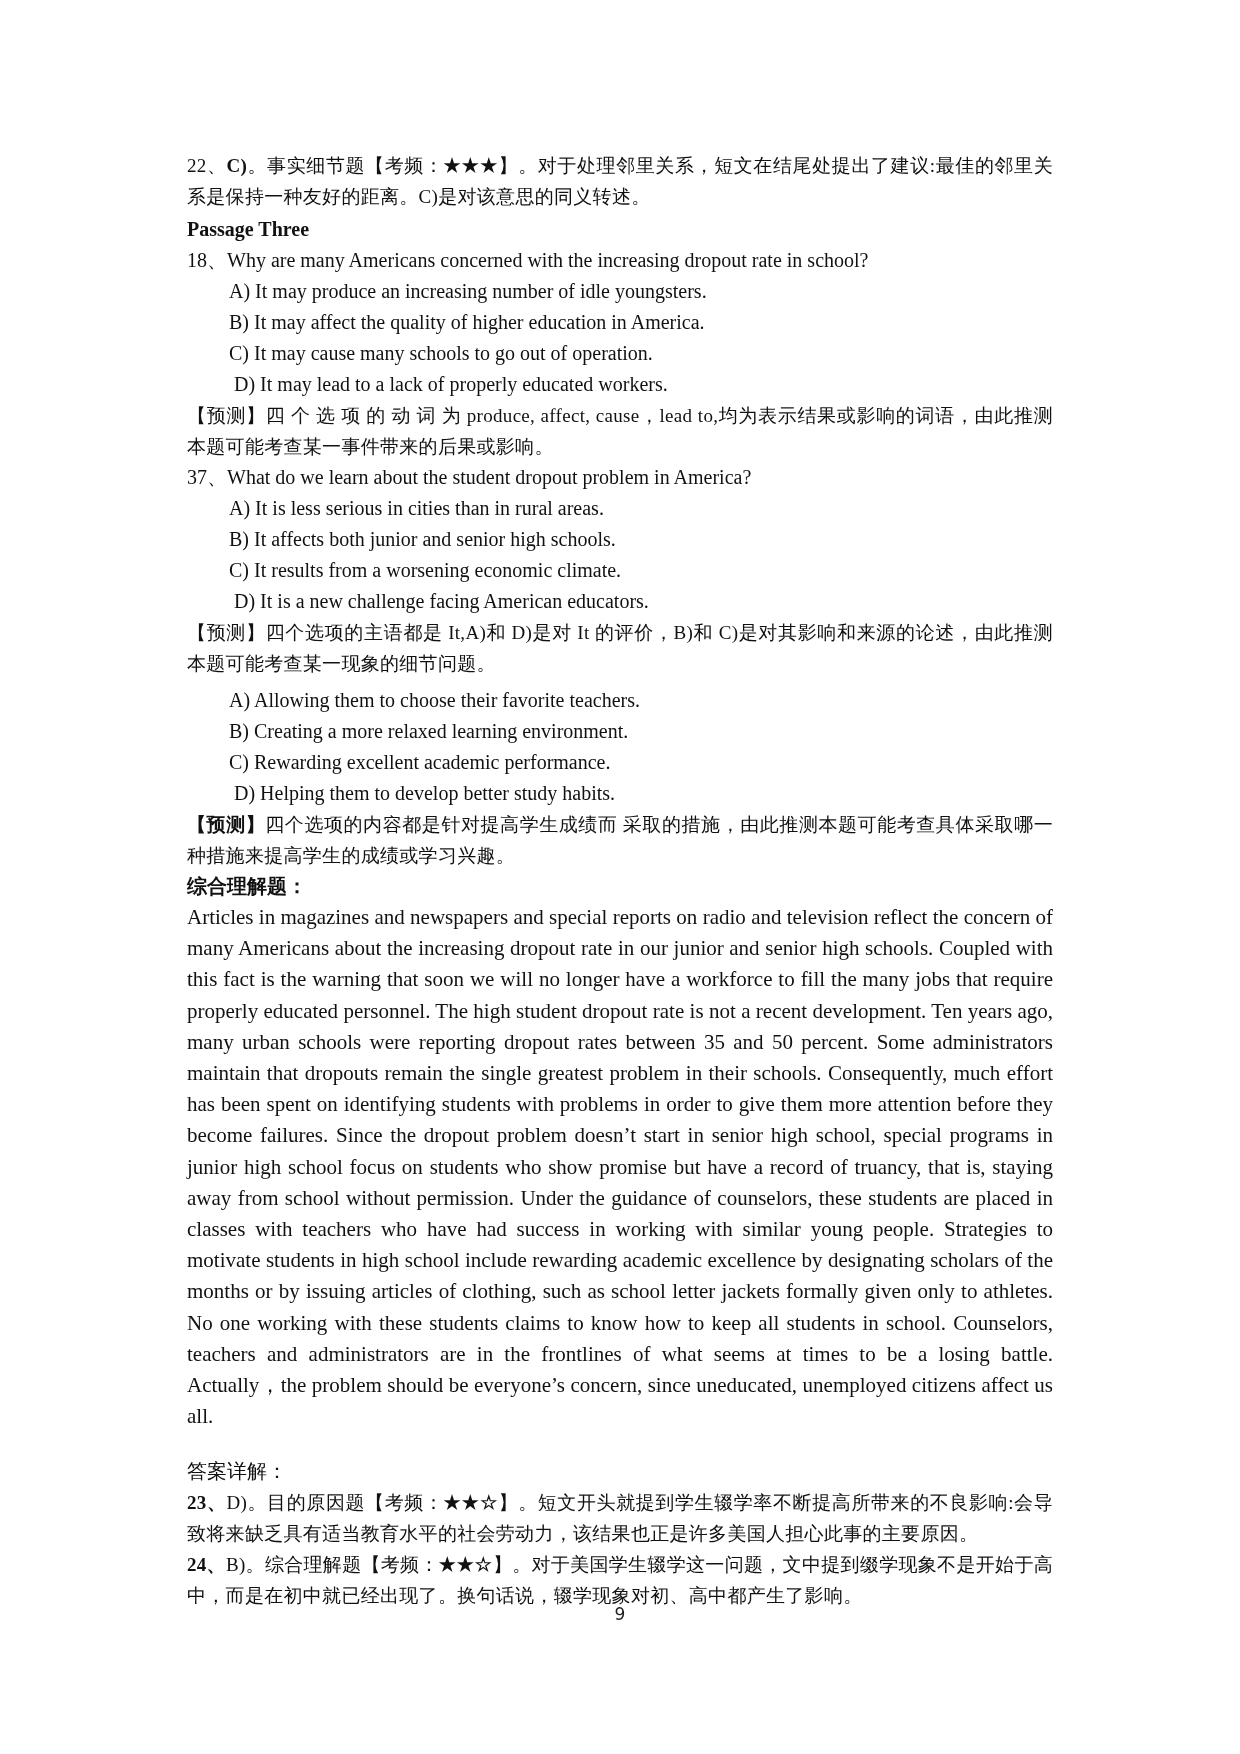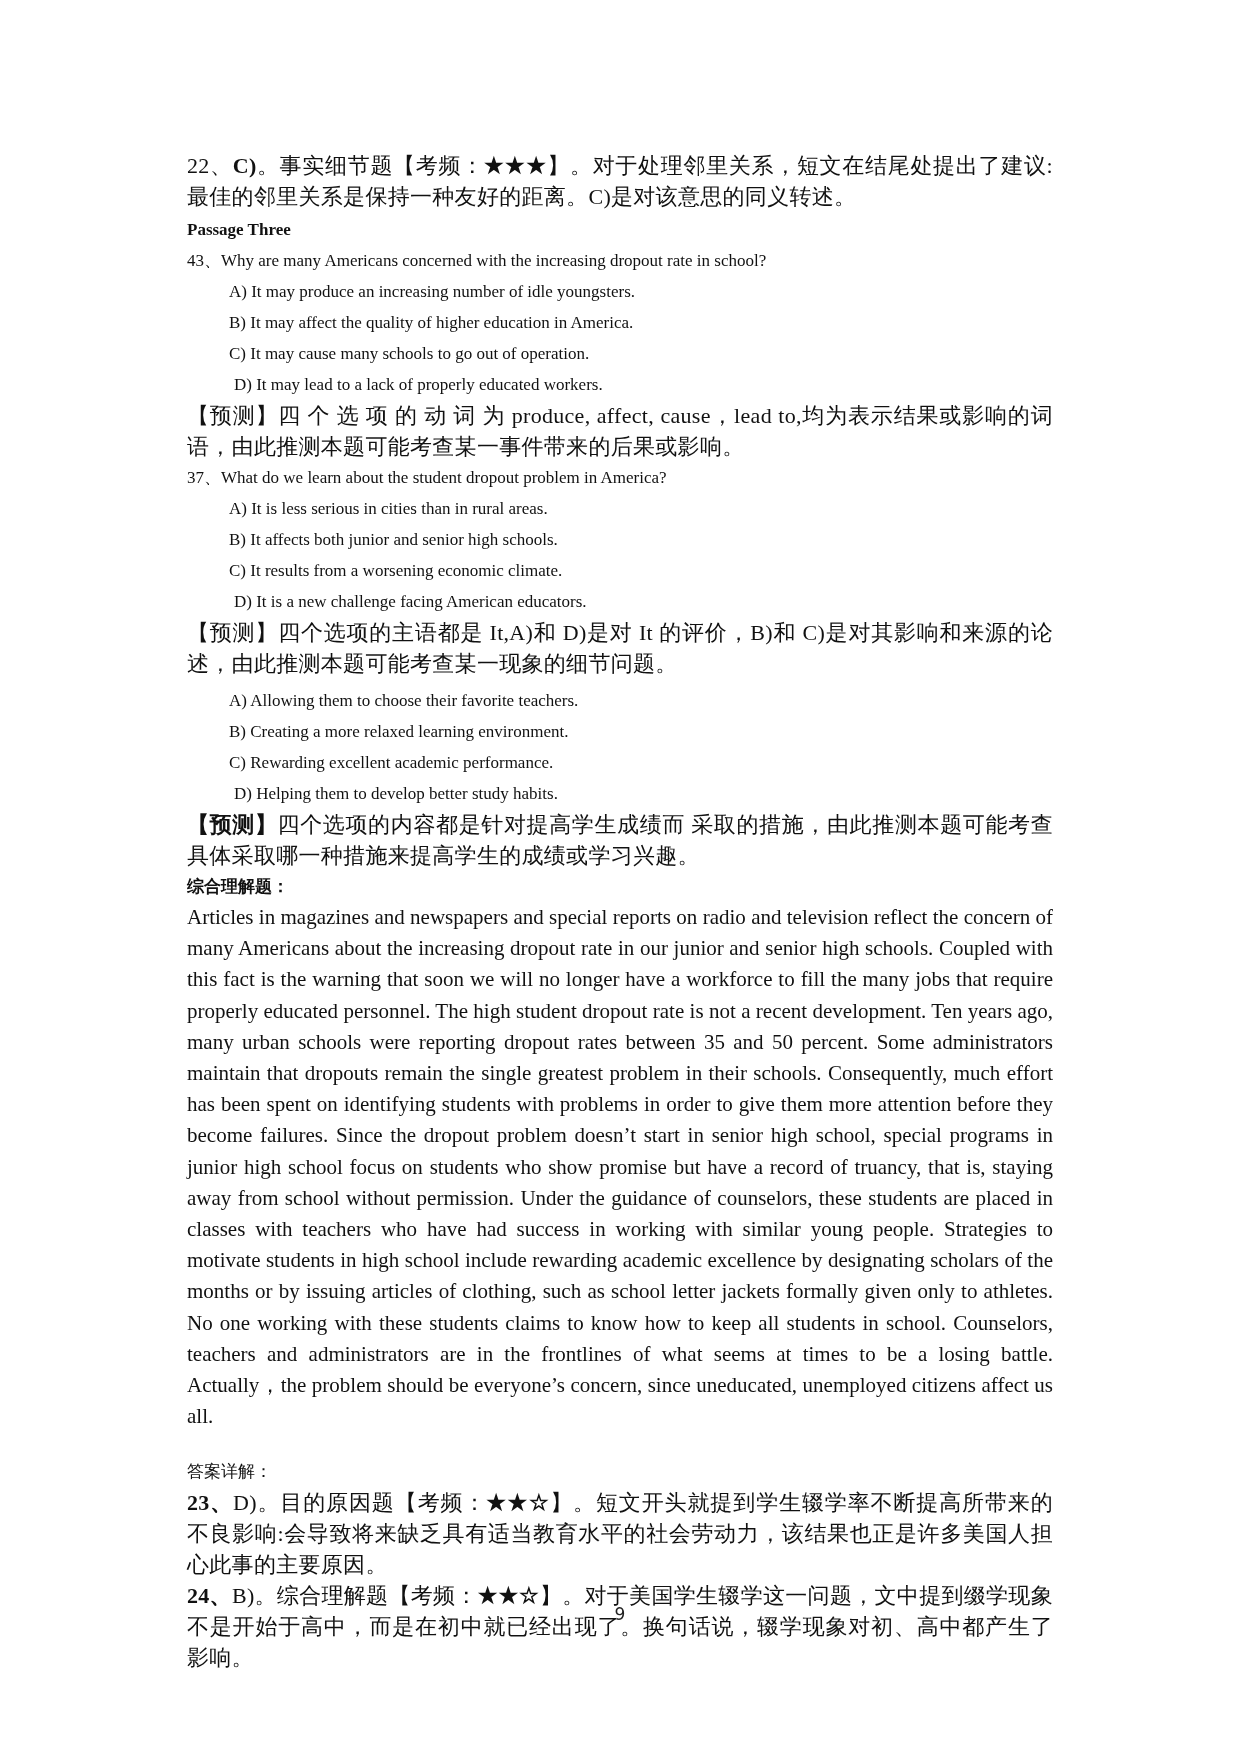--- a/index.html
+++ b/index.html
@@ -1,21 +1,21 @@
 <!DOCTYPE html>
 <html><head>
 <meta charset="utf-8">
 <style>
   html, body { margin: 0; padding: 0; background: #ffffff; }
   body { width: 1240px; height: 1754px; position: relative; overflow: hidden;
          font-family: "Liberation Serif", "DejaVu Serif", serif; color: #111; }
   .page { position: absolute; left: 187px; top: 150px; width: 866px; }
-  .line { font-size: 17px; line-height: 31px; white-space: nowrap; }
+  .line { font-size: 20px; line-height: 31px; white-space: nowrap; }
   .para { font-size: 21px; line-height: 31.2px; text-align: justify; }
-  .para-cn { font-size: 22px; line-height: 31px; text-align: justify; letter-spacing: 0.3px; }
+  .para-cn { font-size: 19px; line-height: 31px; text-align: justify; letter-spacing: 0.3px; }
   .bold { font-weight: bold; }
   .opt { padding-left: 42px; }
   .optd { padding-left: 47px; }
   .gap-sm { height: 6px; }
   .gap-lg { height: 24px; }
   .stars { letter-spacing: 1px; font-weight: bold; }
   .pagenum { position: absolute; left: 0; width: 1240px; top: 1604px; text-align: center;
              font-family: "DejaVu Sans", sans-serif; font-size: 17px; color: #222; }
 </style>
 </head>
@@ -23,21 +23,21 @@
 
 <div class="page">
 
   <div class="para-cn">
     <span>22、</span><span class="bold">C)</span><span>。事实细节题</span><span>【考频：</span><span class="stars">★★★</span><span>】</span><span>。对于处理邻里关系，短文在结尾处提出了建议:最佳的邻里关系是</span><span>保持一种友好的距离。C)是对该意思的同义转述。</span>
   </div>
 
   <div class="line bold" style="margin-top:2px;">Passage Three</div>
 
   <div>
-    <div class="line">43、Why are many Americans concerned with the increasing dropout rate in school?</div>
+    <div class="line">18、Why are many Americans concerned with the increasing dropout rate in school?</div>
     <div class="line opt">A)  It may produce an increasing number of idle youngsters.</div>
     <div class="line opt">B)  It may affect the quality of higher education in America.</div>
     <div class="line opt">C)  It may cause many schools to go out of operation.</div>
     <div class="line optd">D) It may lead to a lack of properly educated workers.</div>
     <div class="para-cn"><span>【预测】</span><span>四 个 选 项 的 动 词 为  produce, affect, cause，lead to,均为表示结果或影响的词语，由此推测本题可能考查某一事件带来的后果或影响。</span></div>
   </div>
 
   <div>
     <div class="line">37、What do we learn about the student dropout problem in America?</div>
     <div class="line opt">A)  It is less serious in cities than in rural areas.</div>

